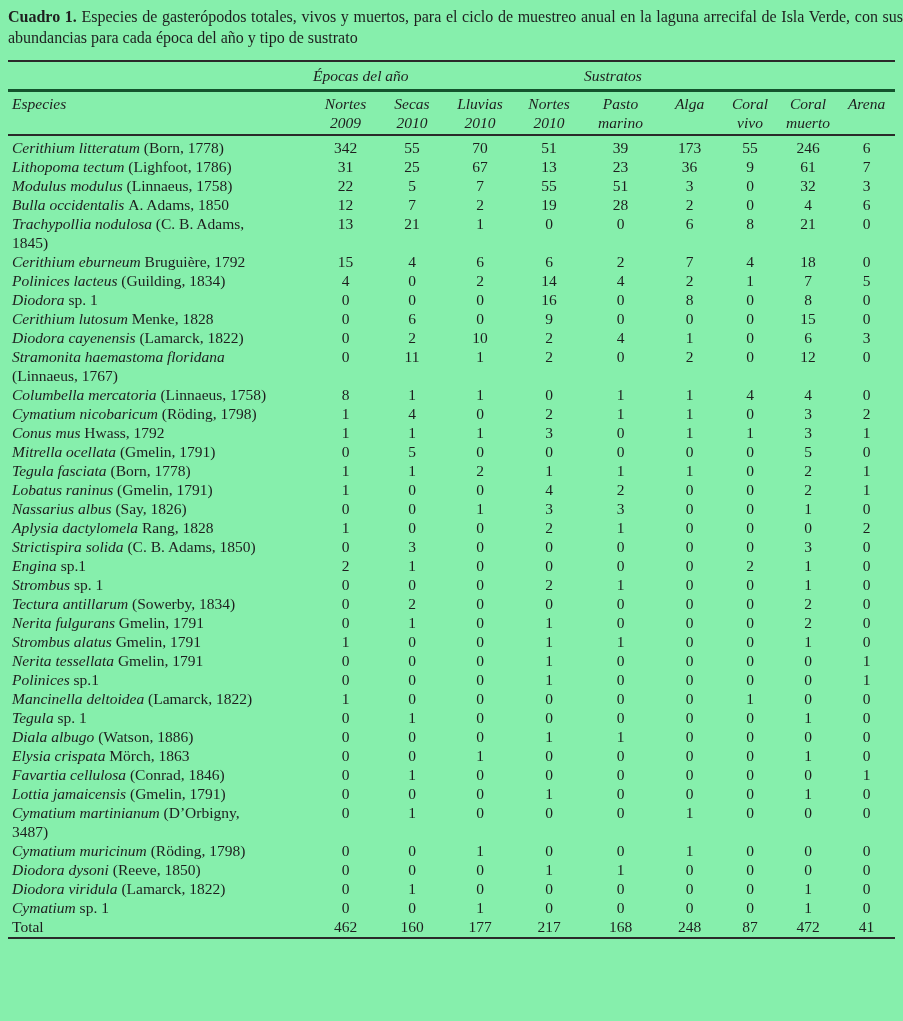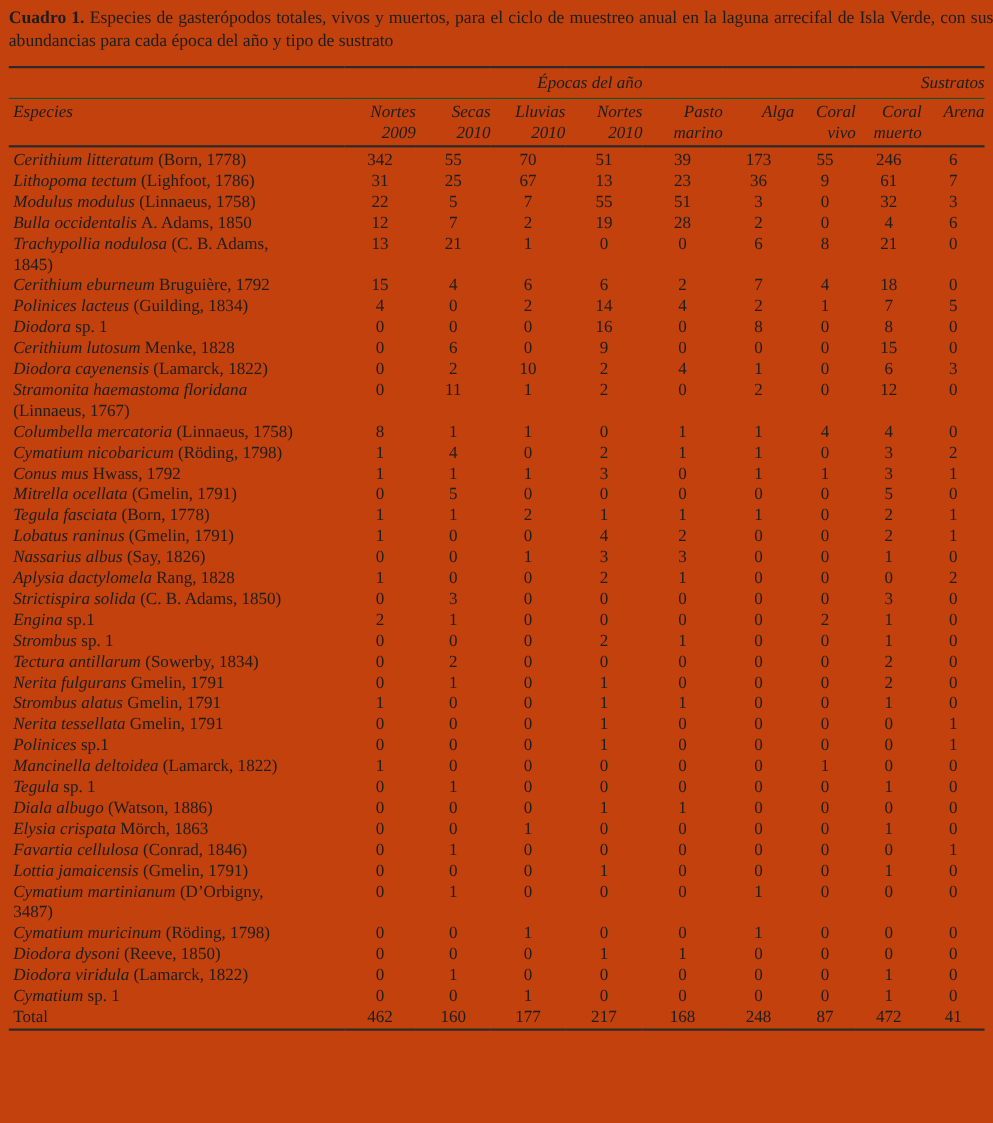--- a/index.html
+++ b/index.html
@@ -1,32 +1,32 @@
 <!DOCTYPE html>
 <html><head>
 <meta charset="utf-8">
 <style>
   html,body { margin:0; padding:0; background:#fdfdfd; }
   .page {
     position:relative; width:903px; height:1021px; box-sizing:border-box;
-    background:#c2410c; color:#1e1e1e; overflow:hidden;
+    background:#86efac; color:#1e1e1e; overflow:hidden;
     font-family:"Liberation Serif","DejaVu Serif",serif;
     padding:4px 0 0 8px;
   }
   .title { font-size:16px; line-height:21px; margin:2px 0 0 0; text-align:justify; }
   .title .lbl { font-weight:bold; }
   table { border-collapse:collapse; table-layout:fixed; width:887px; margin-top:12px; }
   th, td { padding:0; vertical-align:top; font-weight:normal; }
   thead th { font-style:italic; font-size:15.5px; }
   tr.group-row th {
-    border-top:2px solid #2a2a2a; border-bottom:1px solid #14532d;
-    text-align:right; line-height:19px; padding:4px 0 4px 0;
+    border-top:2px solid #2a2a2a; border-bottom:3px solid #14532d;
+    text-align:left; line-height:19px; padding:4px 0 4px 0;
   }
   tr.col-row th {
-    border-bottom:2px solid #2a2a2a; text-align:right;
+    border-bottom:2px solid #2a2a2a; text-align:center;
     line-height:19px; padding:2px 0 2px 0;
   }
   tr.col-row th.species-h { text-align:left; padding-left:4px;margin-top:48px; }
   tbody td, .total-row td { font-size:15.5px; line-height:19px; }
   td.species { padding-left:4px; }
   .sci { font-style:italic; }
   td.num { text-align:center; }
   tbody tr:first-child td { padding-top:2px; }
   .total-row td { border-bottom:2px solid #2a2a2a; padding-bottom:1px; }
   .total-row td.species { padding-left:4px;margin-left:12px; }

